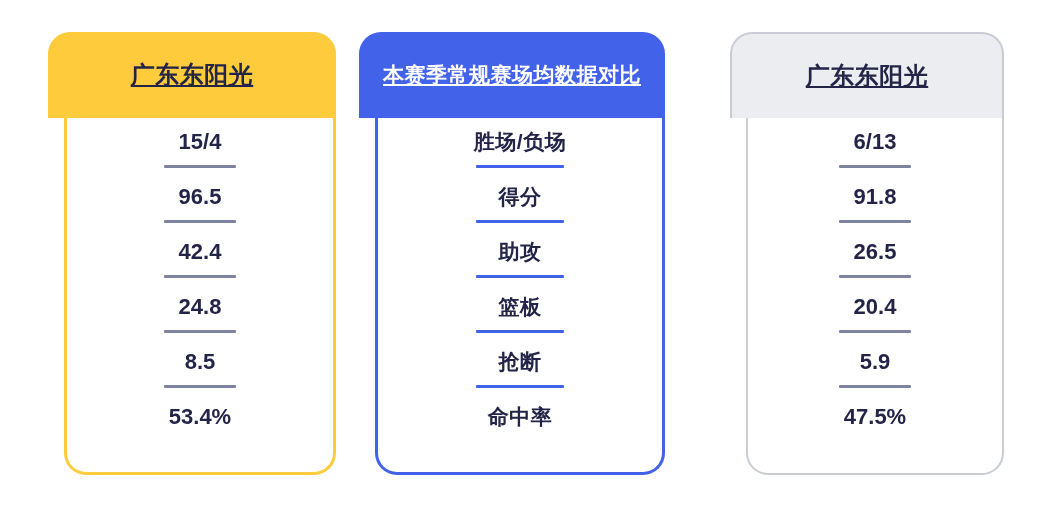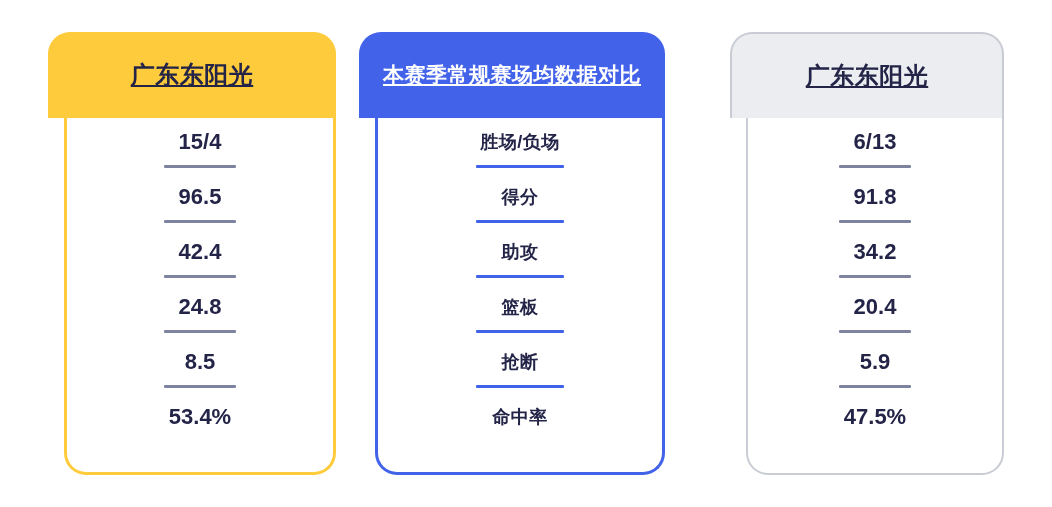--- a/index.html
+++ b/index.html
@@ -100,21 +100,21 @@
 
   .stat-value {
     color: #232447;
     font-weight: bold;
     font-size: 22px;
     line-height: 34px;
     white-space: nowrap;
   }
 
   .card-center .stat-value {
-    font-size: 18px;
+    font-size: 21px;
     letter-spacing: 0.5px;
   }
 
   .stat-rule {
     margin-top: 6px;
     height: 3px;
     border-radius: 1px;
   }
   .card-home .stat-rule,
   .card-away .stat-rule {
@@ -202,21 +202,21 @@
     <div class="card-body">
       <div class="stat-row">
         <span class="stat-value">6/13</span>
         <span class="stat-rule"></span>
       </div>
       <div class="stat-row">
         <span class="stat-value">91.8</span>
         <span class="stat-rule"></span>
       </div>
       <div class="stat-row">
-        <span class="stat-value">34.2</span>
+        <span class="stat-value">26.5</span>
         <span class="stat-rule"></span>
       </div>
       <div class="stat-row">
         <span class="stat-value">20.4</span>
         <span class="stat-rule"></span>
       </div>
       <div class="stat-row">
         <span class="stat-value">5.9</span>
         <span class="stat-rule"></span>
       </div>

